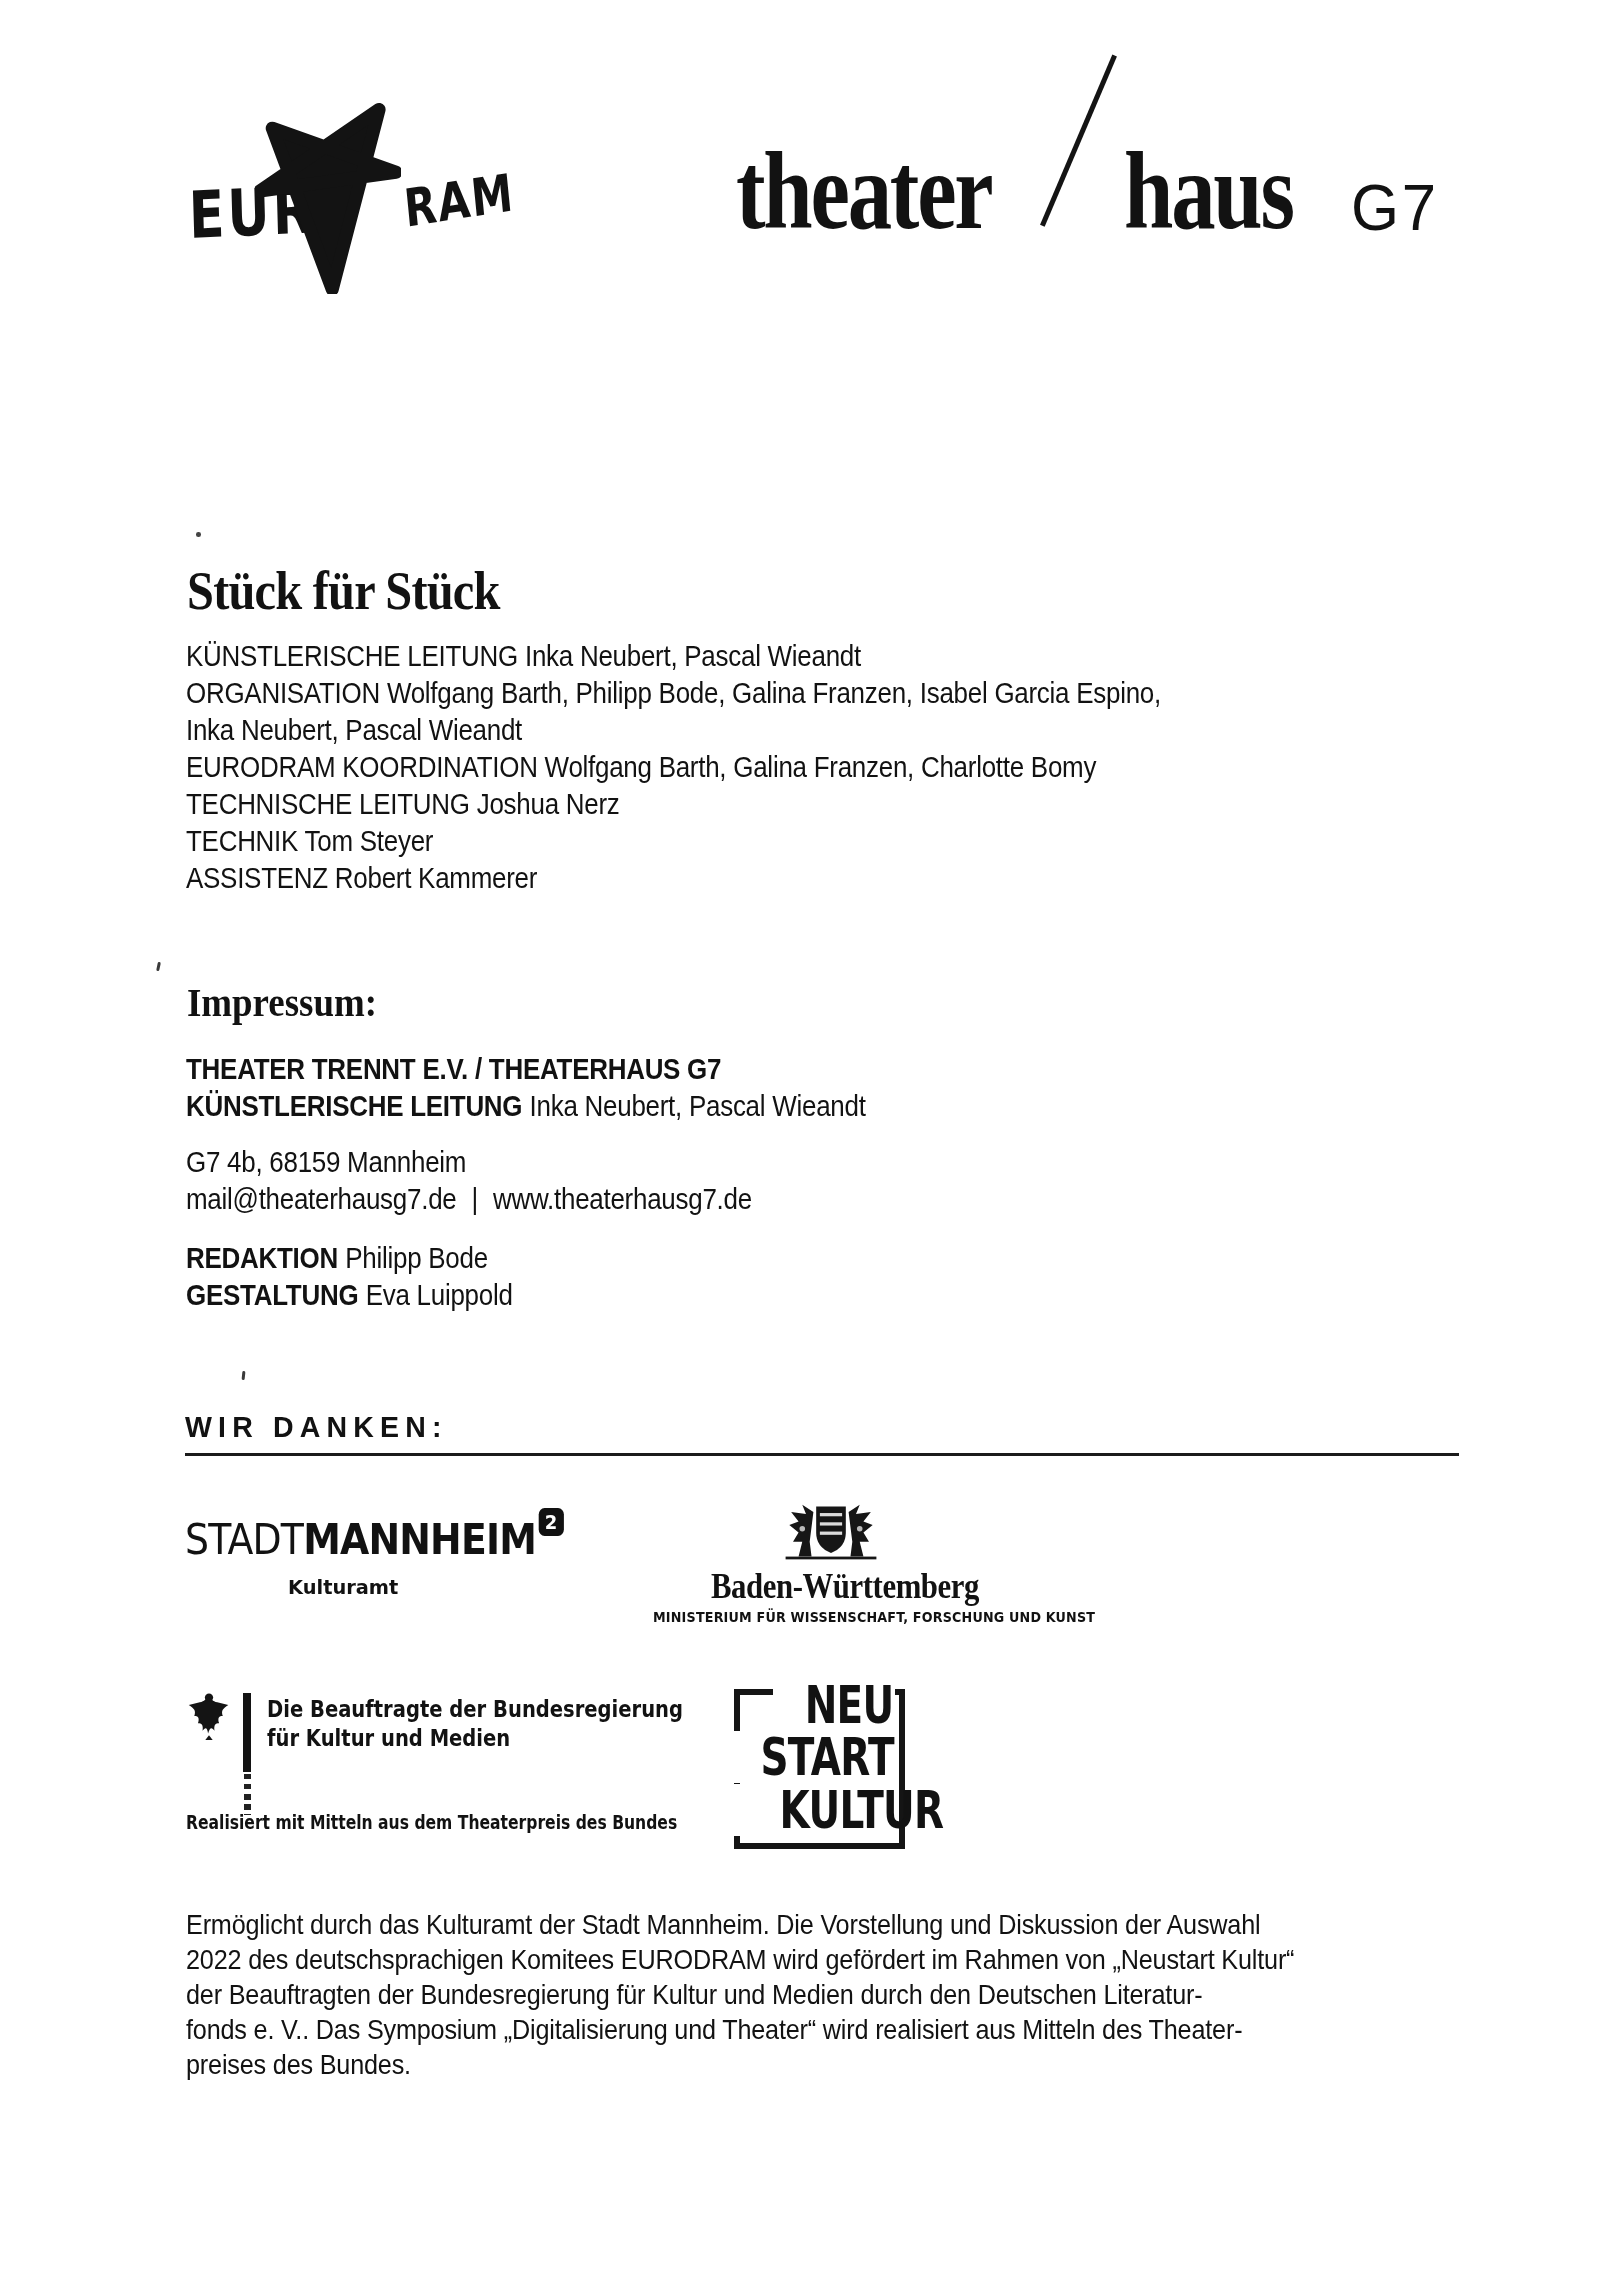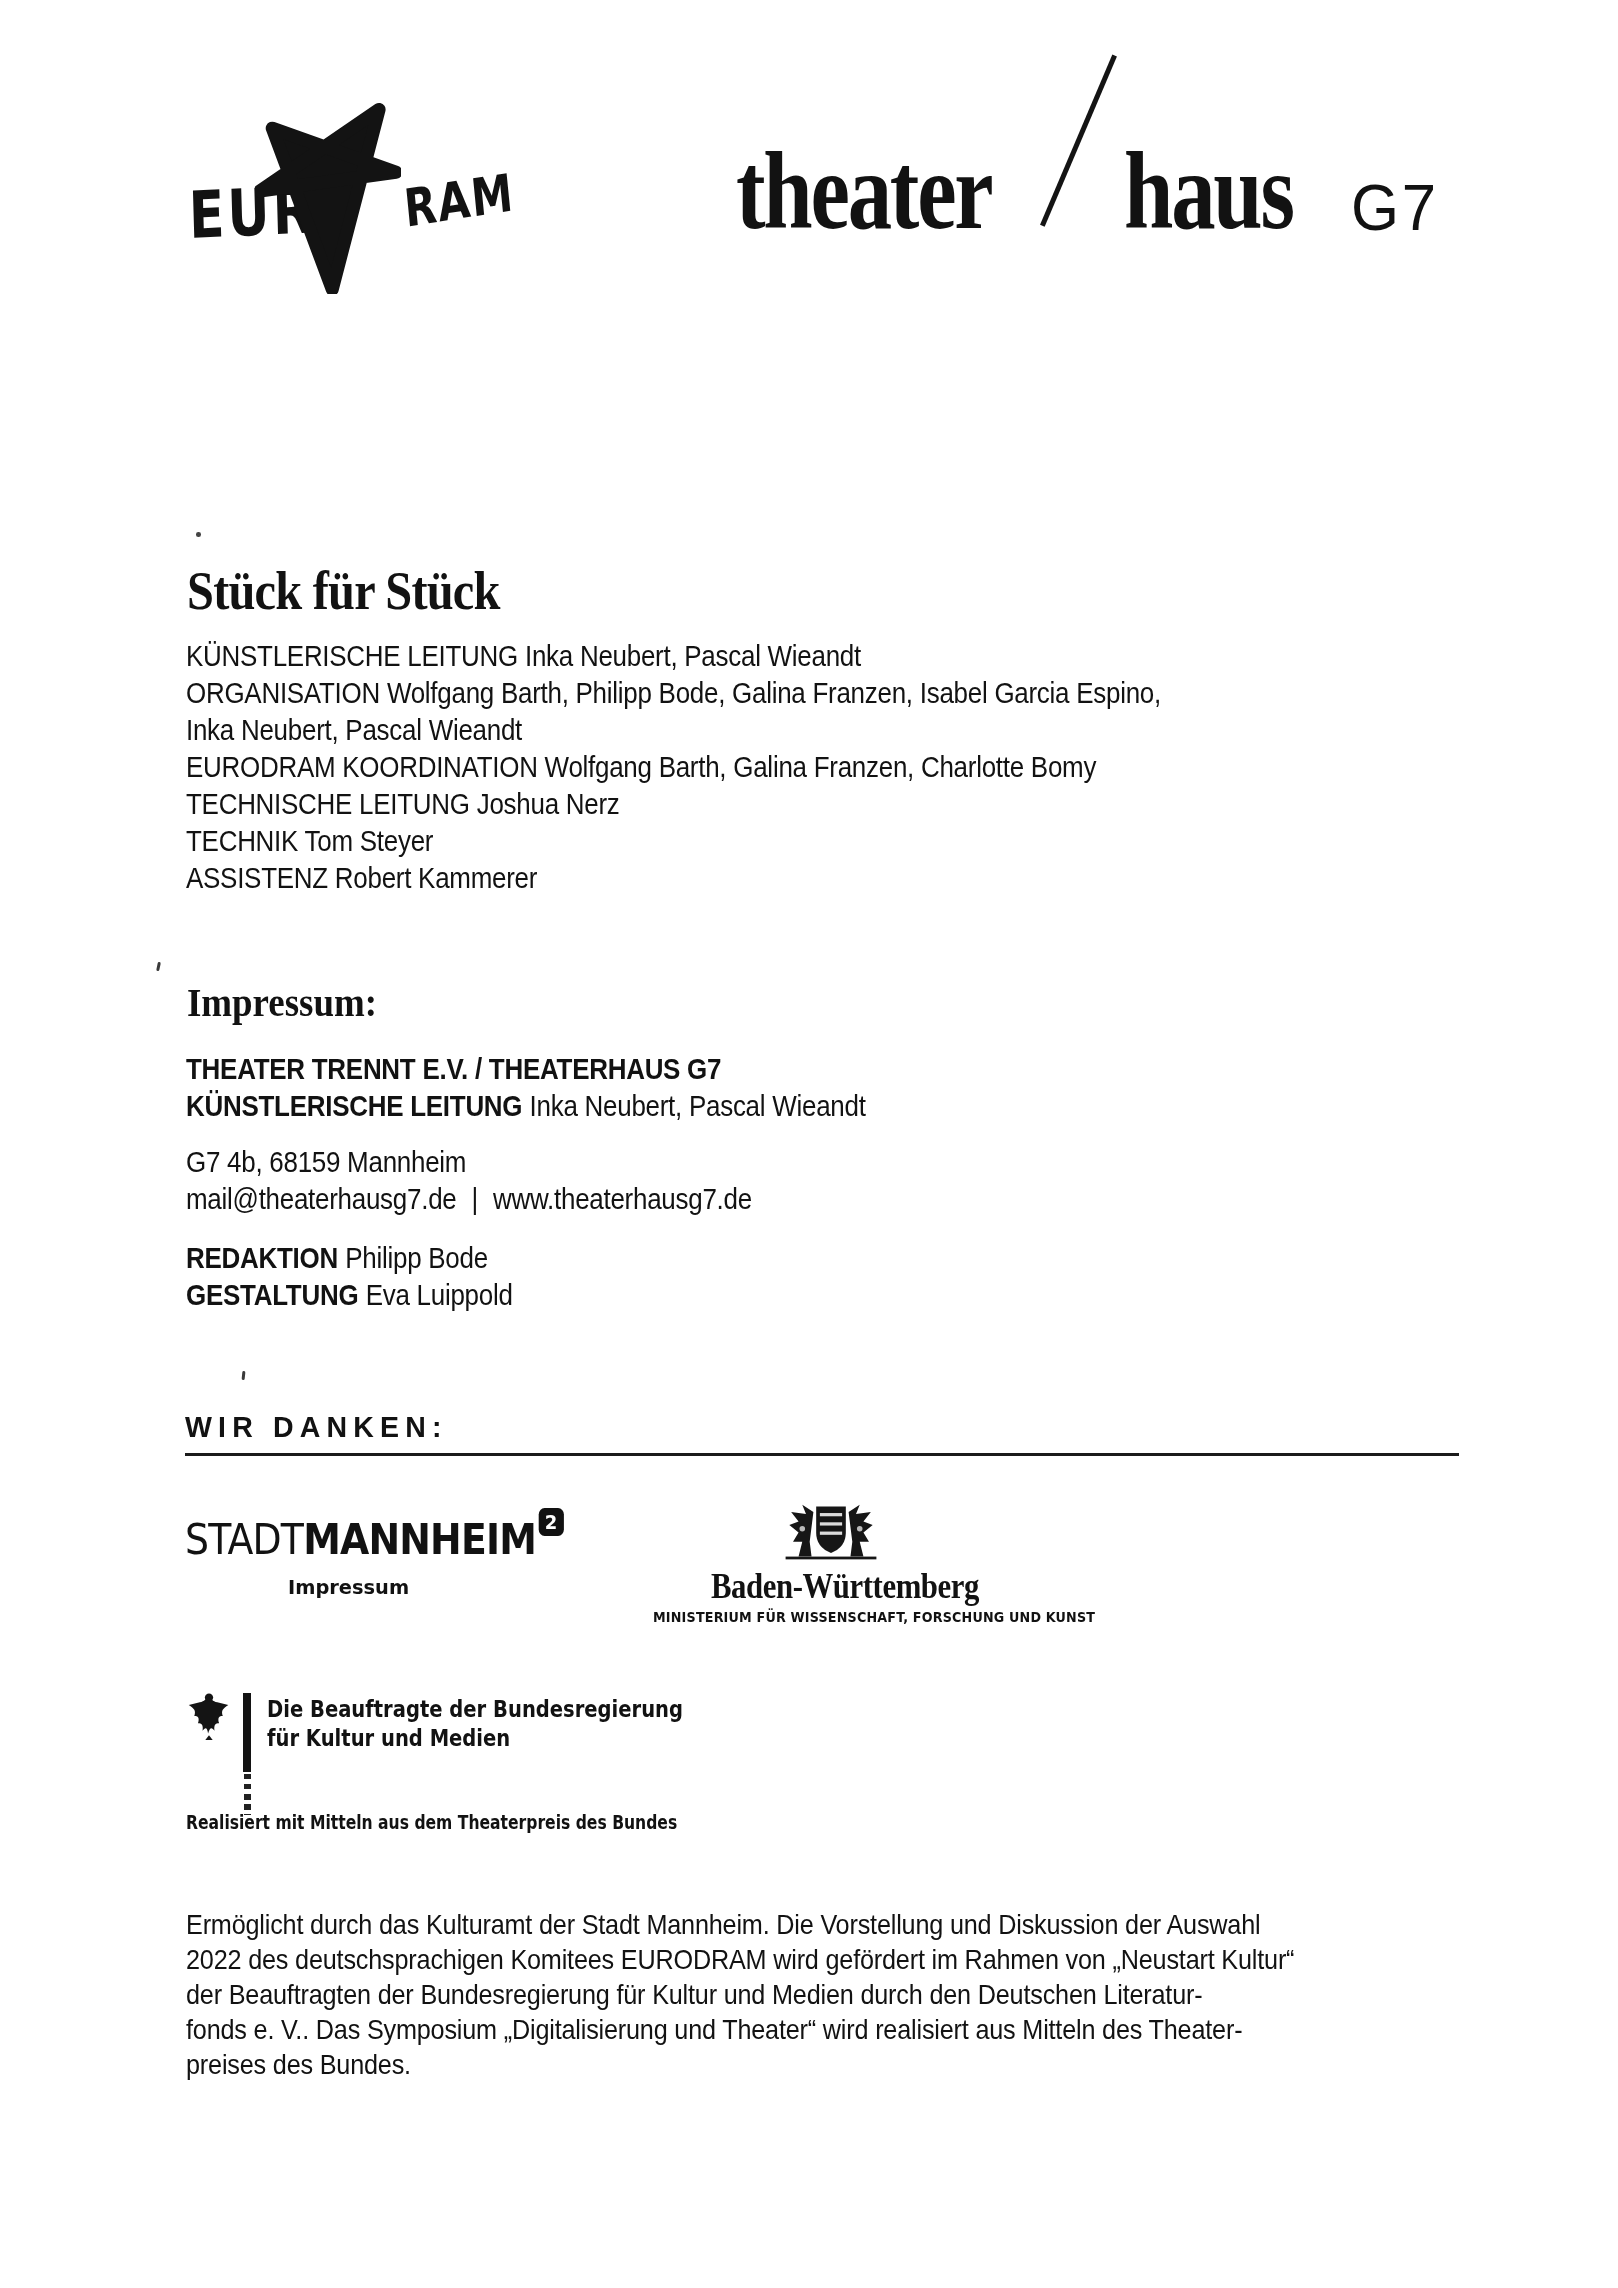--- a/index.html
+++ b/index.html
@@ -152,21 +152,21 @@
       <span class="b lblsp">GESTALTUNG</span><span>Eva Luippold</span>
     </div>
   </div>
 
   <div class="abs danken">WIR DANKEN:</div>
   <div class="abs rule"></div>
 
   <div class="abs sm-logo">
     <span class="pre">STADT</span><span class="name">MANNHEIM</span><span class="sm-badge">2</span>
   </div>
-  <div class="abs sm-dept">Impressum</div>
+  <div class="abs sm-dept">Kulturamt</div>
 
   <svg class="abs bw-crest" width="102" height="63" viewBox="0 0 110 68">
     <rect x="6" y="60" width="98" height="3" fill="#161616"></rect>
     <path d="M39,6 h32 v28 q0,16 -16,22 q-16,-6 -16,-22 Z" fill="#161616"></path>
     <rect x="43" y="13" width="24" height="3.5" fill="#fff" opacity=".85"></rect>
     <rect x="43" y="23" width="24" height="3.5" fill="#fff" opacity=".85"></rect>
     <rect x="43" y="33" width="24" height="3.5" fill="#fff" opacity=".85"></rect>
     <path d="M36,12 L24,4 L28,14 L12,12 L20,22 L10,26 L20,34 L14,44 L24,44 L20,60 L34,60 L32,44 Z" fill="#161616"></path>
     <path d="M74,12 L86,4 L82,14 L98,12 L90,22 L100,26 L90,34 L96,44 L86,44 L90,60 L76,60 L78,44 Z" fill="#161616"></path>
     <circle cx="24" cy="30" r="3" fill="#fff" opacity=".7"></circle>
@@ -181,20 +181,25 @@
     <path d="M25,48 L21,53 L29,53 Z" fill="#141414"></path>
   </svg>
   <div class="abs bkm-bar"></div>
   <div class="abs bkm-bar-dash"></div>
   <div class="abs bkm-text">
     <div>Die Beauftragte der Bundesregierung</div>
     <div>für Kultur und Medien</div>
   </div>
   <div class="abs bkm-note">Realisiert mit Mitteln aus dem Theaterpreis des Bundes</div>
 
+  <div class="abs nk-box">
+    <div class="nk-row nk-neu"><span class="nk-word">NEU</span></div>
+    <div class="nk-row nk-start"><span class="nk-word">START</span></div>
+    <div class="nk-row nk-kultur"><span class="nk-word">KULTUR</span></div>
+  </div>
 
   <div class="abs footer">
     <div class="line">Ermöglicht durch das Kulturamt der Stadt Mannheim. Die Vorstellung und Diskussion der Auswahl</div>
     <div class="line">2022 des deutschsprachigen Komitees EURODRAM wird gefördert im Rahmen von „Neustart Kultur“</div>
     <div class="line">der Beauftragten der Bundesregierung für Kultur und Medien durch den Deutschen Literatur-</div>
     <div class="line">fonds e. V.. Das Symposium „Digitalisierung und Theater“ wird realisiert aus Mitteln des Theater-</div>
     <div class="line">preises des Bundes.</div>
   </div>
 
 </div>

